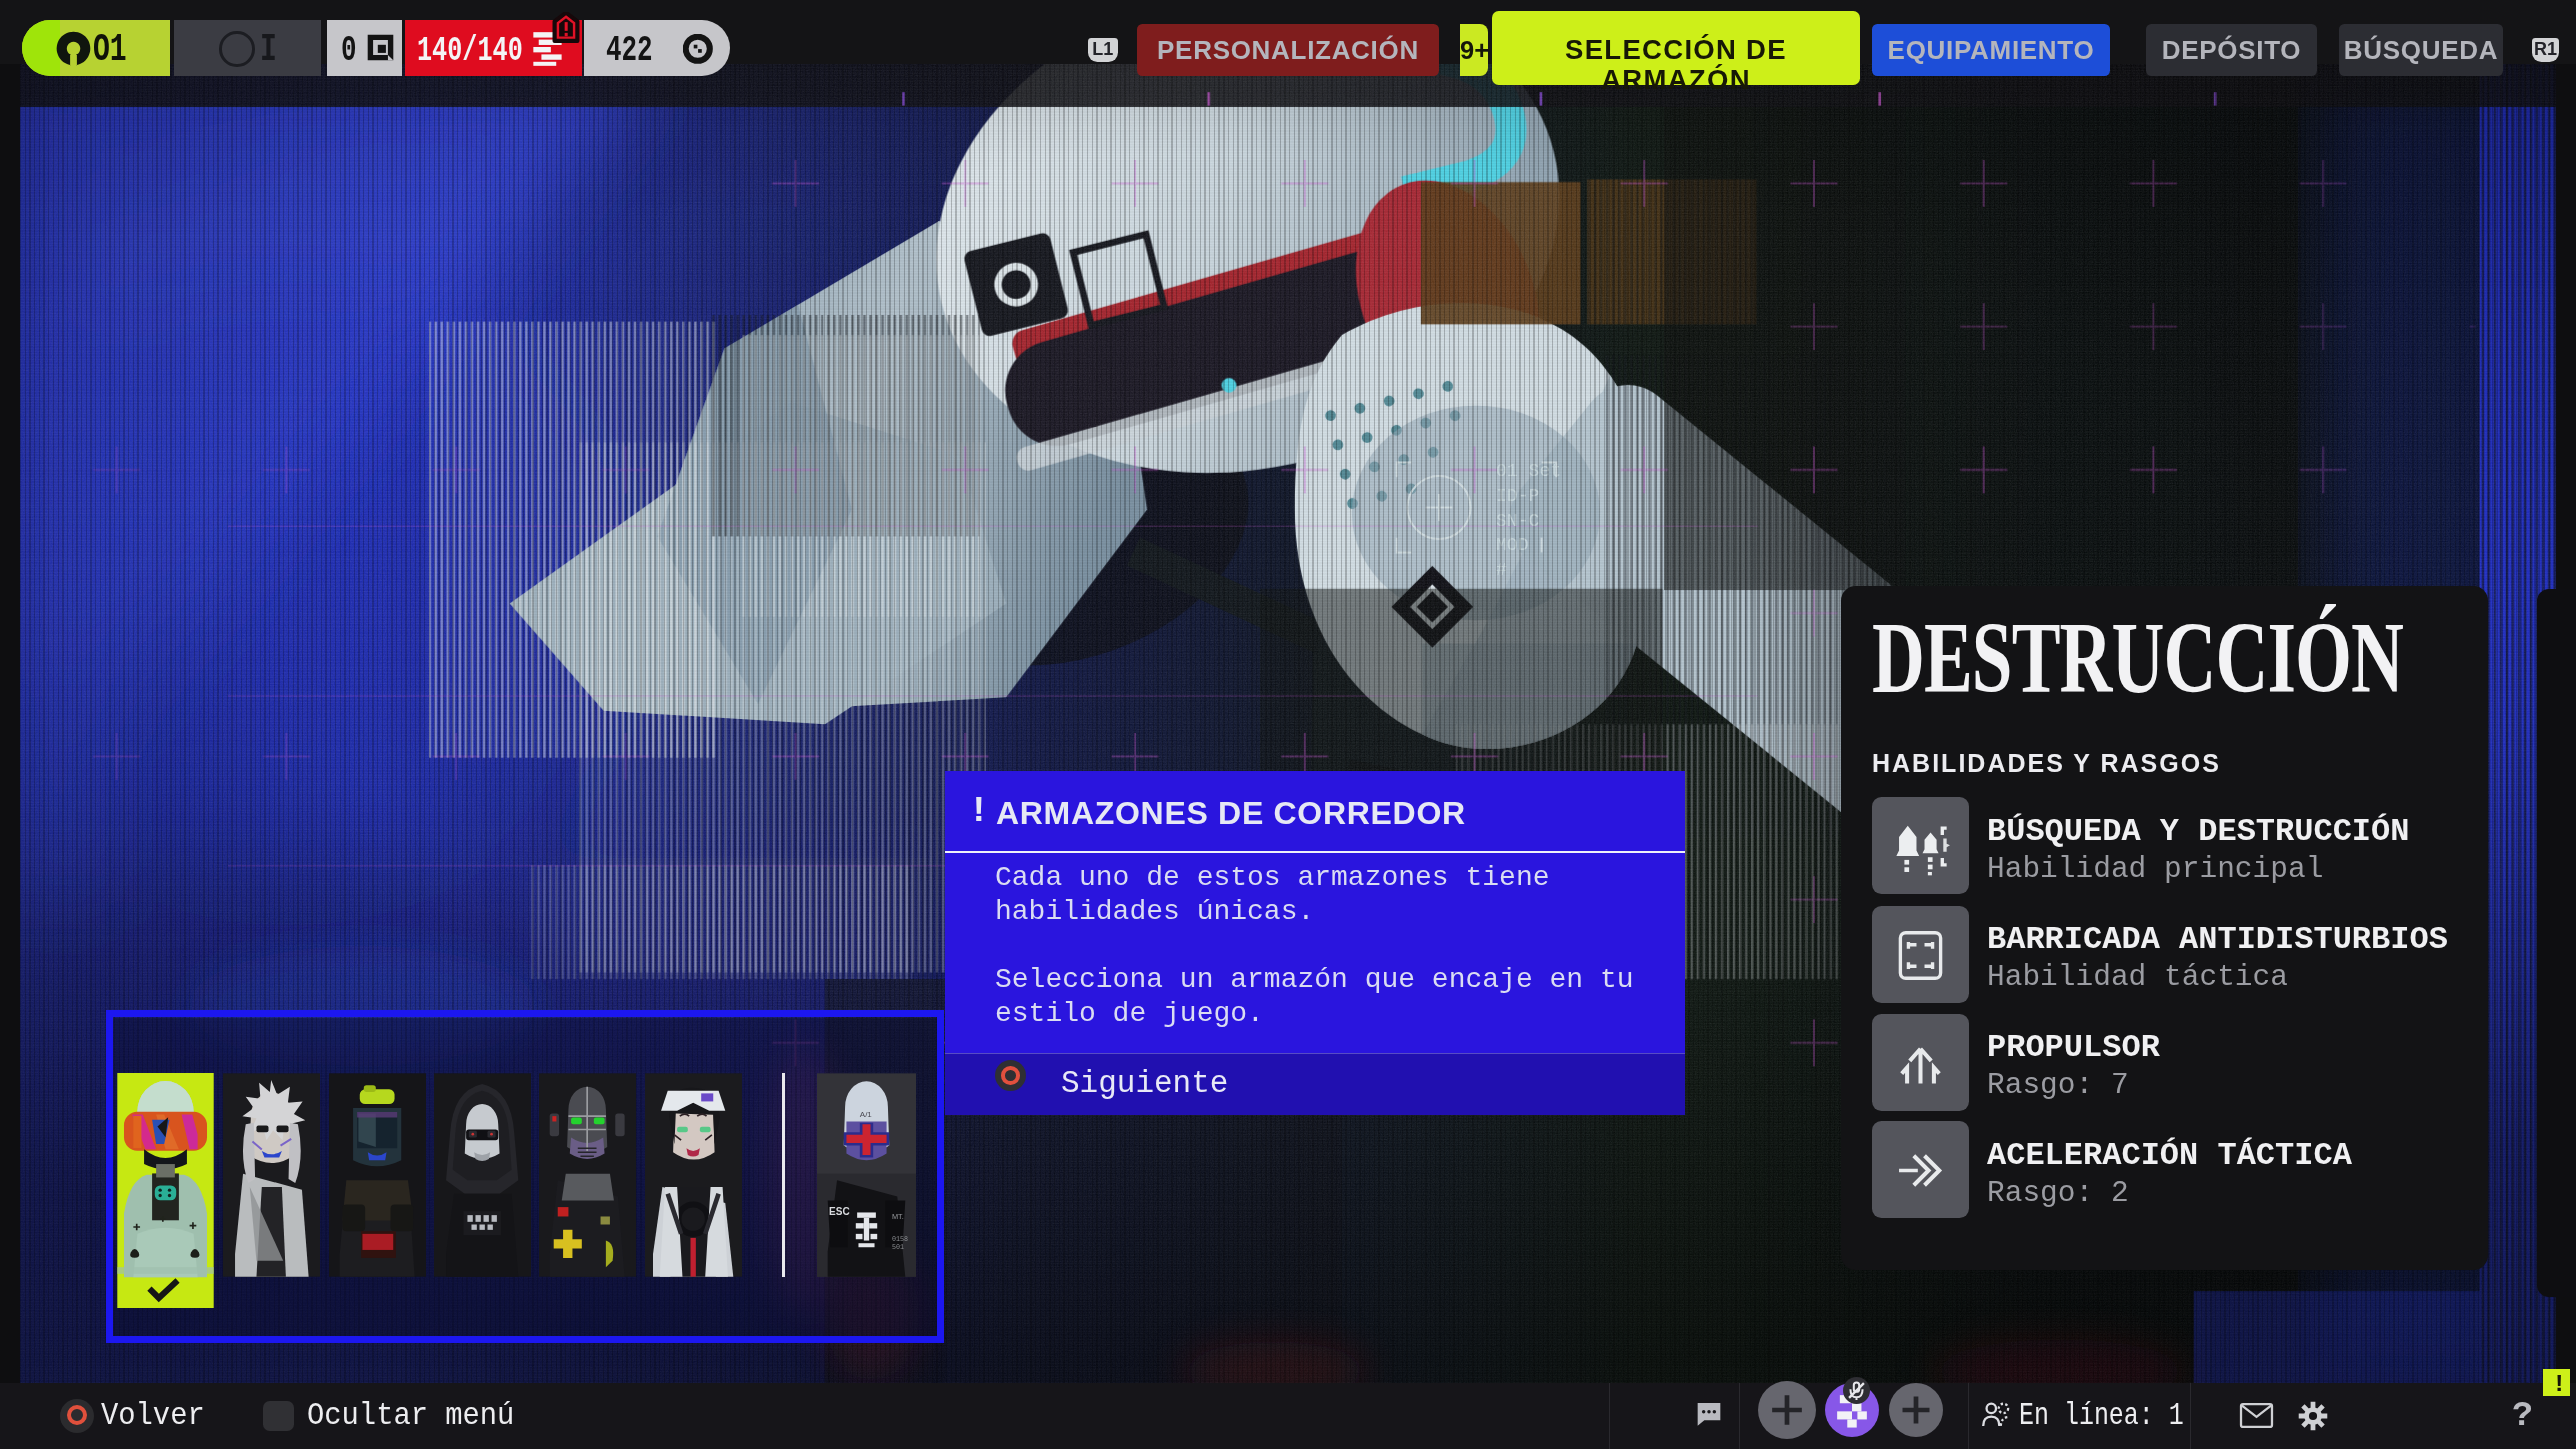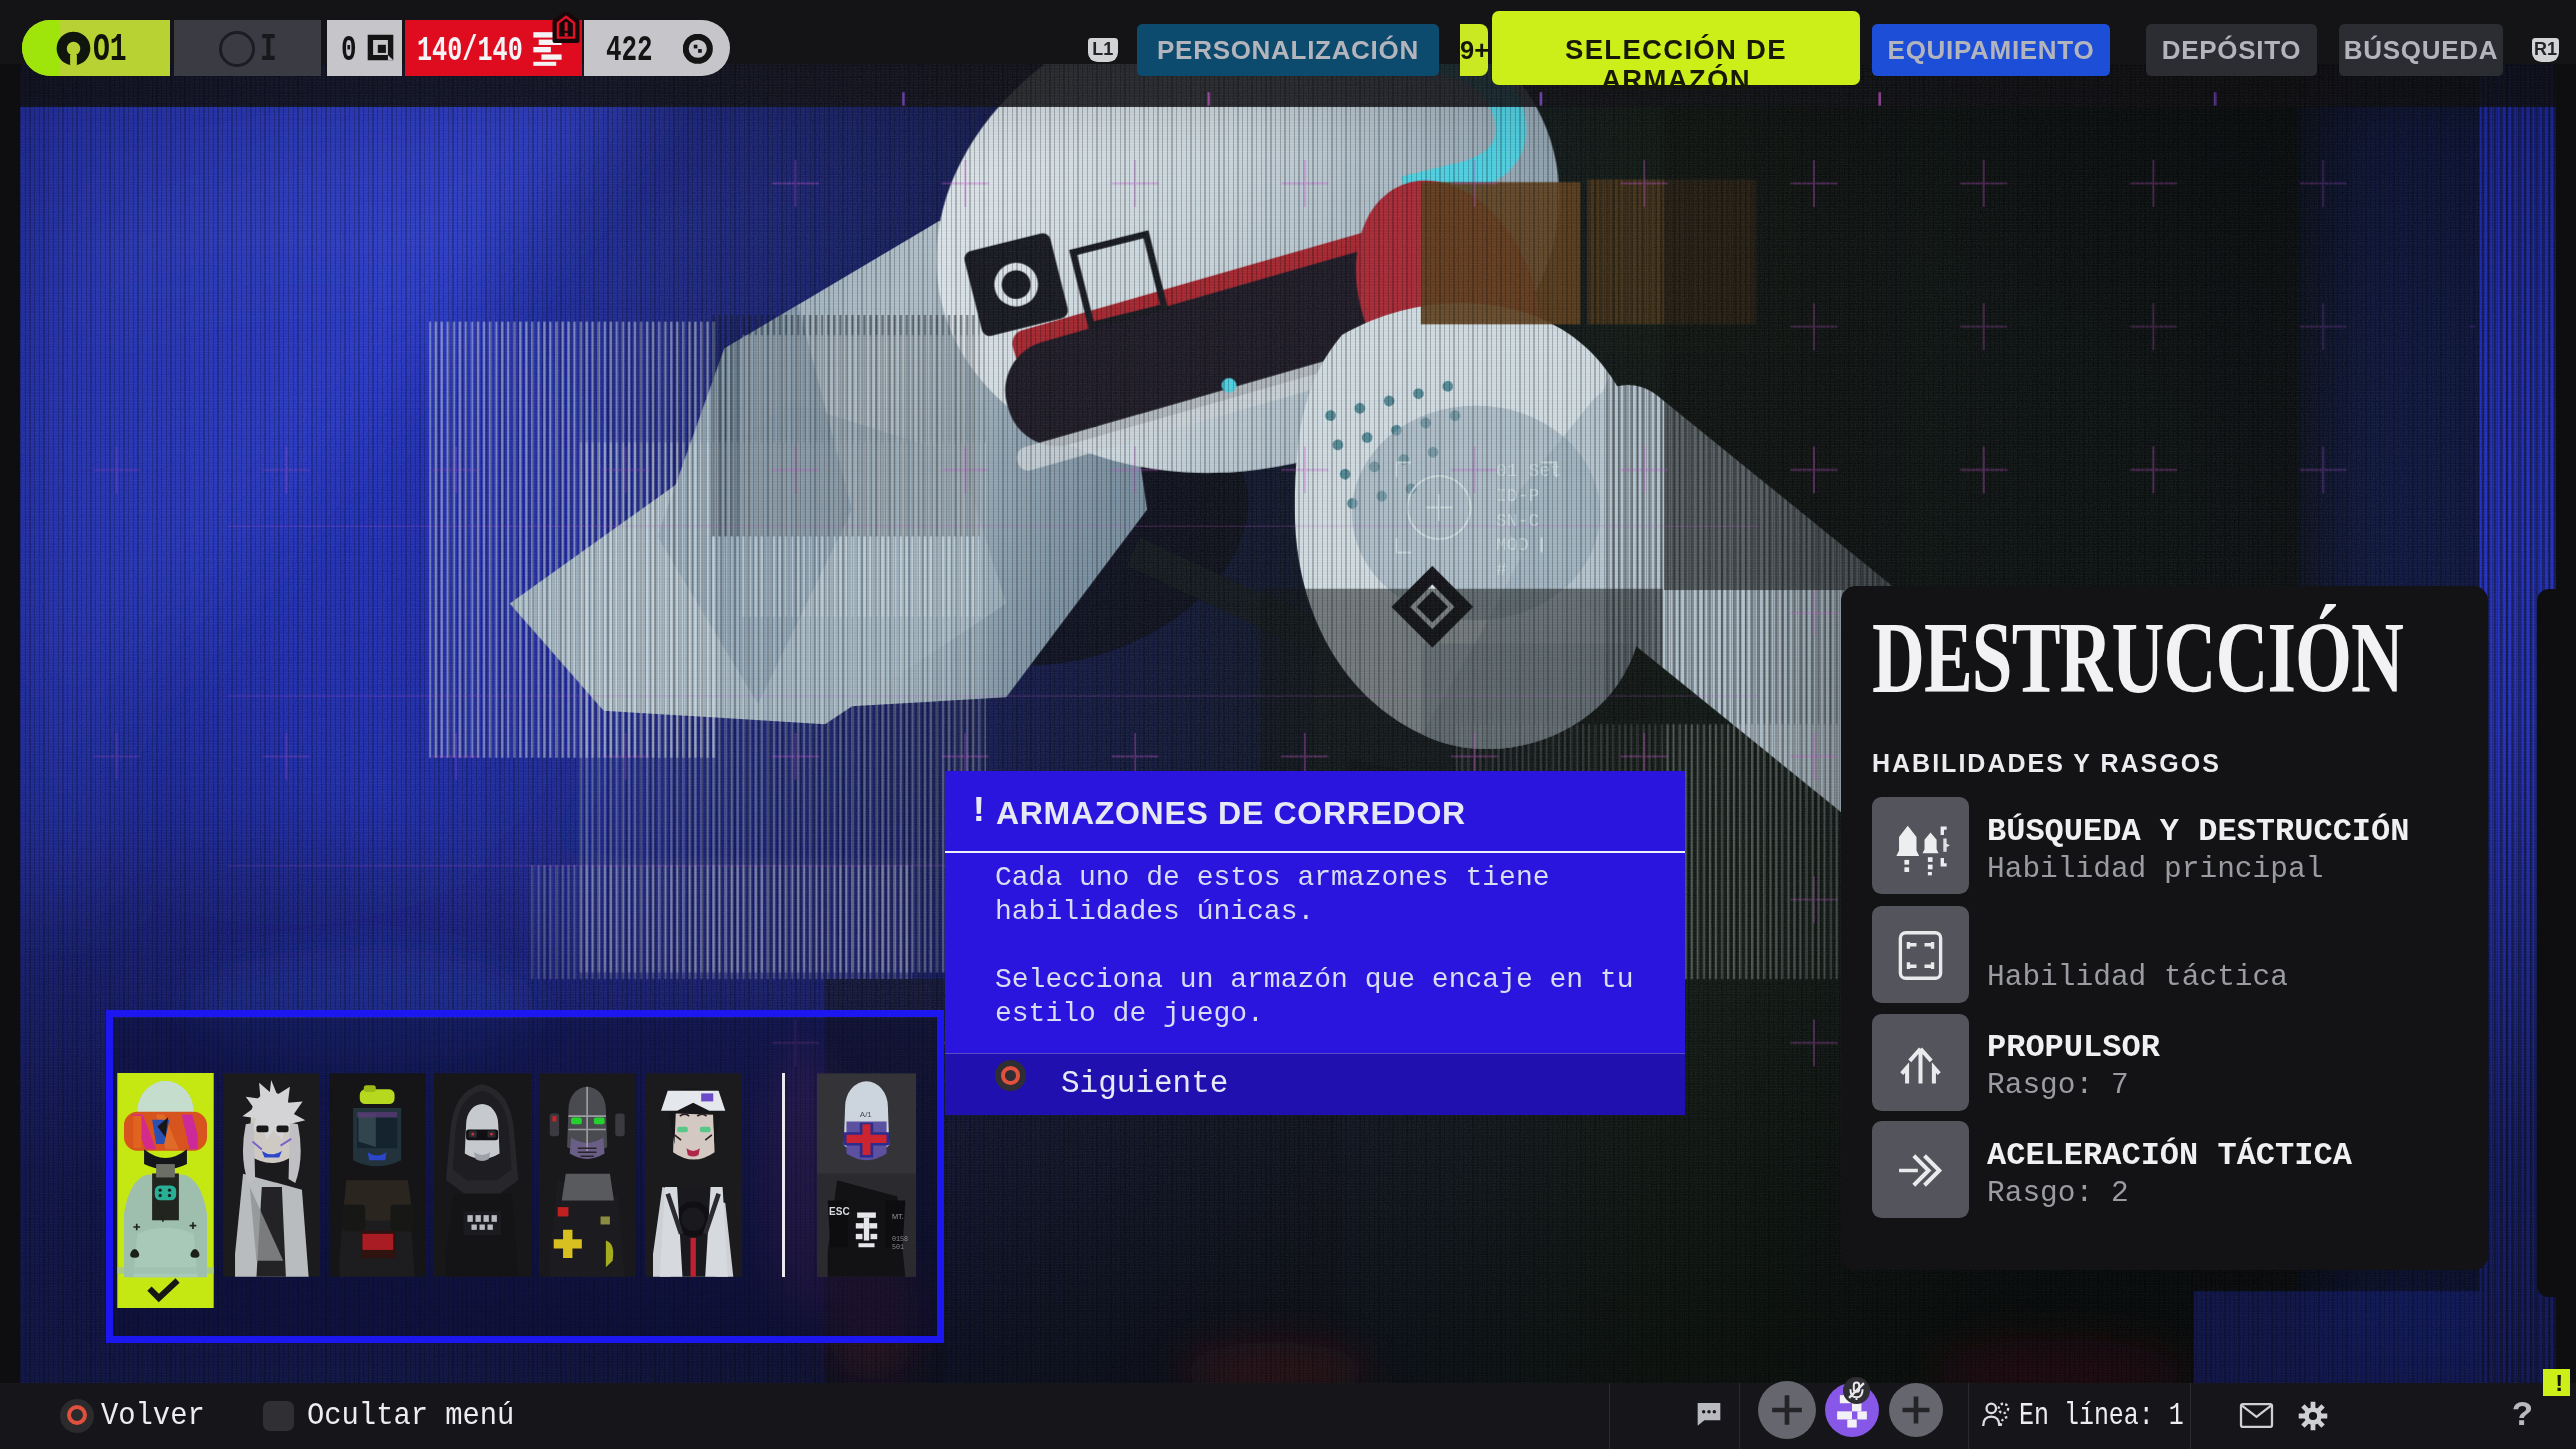--- a/index.html
+++ b/index.html
@@ -257,21 +257,21 @@
         <rect x="16" y="16" width="5.5" height="5.5"></rect>
         <rect x="22.5" y="22.5" width="5.5" height="5.5"></rect>
       </g>
   <g fill="#c6c6ca">
         <rect x="22.5" y="16" width="5.5" height="5.5"></rect>
         <rect x="16" y="22.5" width="5.5" height="5.5"></rect>
       </g>
 </svg>
 
 <div class="abs" style="left:1088px;top:38px;width:29.5px;height:23.5px;background:#d2d3d5;border-radius:3.4px 3.4px 9.4px 9.4px;color:#232329;font-weight:bold;font-size:18px;text-align:center;line-height:23px">L1</div>
-<div class="abs" style="left:1137px;top:24px;width:302px;height:52px;background:#0c4a6e;border-radius:5.4px;color:#b4b5bc;font-weight:bold;font-size:26px;letter-spacing:0.7px;text-align:center;line-height:52px">PERSONALIZACIÓN</div>
+<div class="abs" style="left:1137px;top:24px;width:302px;height:52px;background:#7f1d1d;border-radius:5.4px;color:#b4b5bc;font-weight:bold;font-size:26px;letter-spacing:0.7px;text-align:center;line-height:52px">PERSONALIZACIÓN</div>
 <div class="abs" style="left:1460px;top:24px;width:28px;height:52px;background:#cbe922;border-radius:0 8px 8px 0;color:#15160a;font-weight:bold;font-size:25.5px;text-align:center;line-height:52px">9+</div>
 <div class="abs" style="left:1492px;top:10.7px;width:368px;height:74px;background:#cdef19;border-radius:6.7px;color:#171806;font-weight:800;font-size:27.5px;letter-spacing:1.3px;text-align:center">
       <div style="margin-top:24px;line-height:30px">SELECCIÓN DE<br>ARMAZÓN</div>
     </div>
 <div class="abs" style="left:1872px;top:24px;width:238px;height:52px;background:#1d4ed8;border-radius:5.4px;color:#b4b5bc;font-weight:bold;font-size:26px;letter-spacing:0.7px;text-align:center;line-height:52px">EQUIPAMIENTO</div>
 <div class="abs" style="left:2146px;top:24px;width:171px;height:52px;background:#2c2d33;border-radius:5.4px;color:#b4b5bc;font-weight:bold;font-size:26px;letter-spacing:0.7px;text-align:center;line-height:52px">DEPÓSITO</div>
 <div class="abs" style="left:2339px;top:24px;width:164px;height:52px;background:#2c2d33;border-radius:5.4px;color:#b4b5bc;font-weight:bold;font-size:26px;letter-spacing:0.7px;text-align:center;line-height:52px">BÚSQUEDA</div>
 <div class="abs" style="left:2532px;top:38px;width:27px;height:23.5px;background:#d2d3d5;border-radius:3.4px 3.4px 9.4px 9.4px;color:#232329;font-weight:bold;font-size:18px;text-align:center;line-height:23px">R1</div>
 
 <div class="abs" style="left:945px;top:771px;width:740px;height:343px;background:#2a15de">
@@ -296,20 +296,21 @@
 <div class="abs" style="left:1841px;top:586px;width:647px;height:684px;background:#131315;border-radius:14.8px"></div>
 <div class="abs" style="left:1841px;top:586px;width:647px;height:684px;border-radius:14.8px;overflow:hidden">
   <div class="abs" style="left:31px;top:13.4px;width:590px;height:127px;font-family:'Liberation Serif',serif;font-weight:bold;font-size:102px;color:#f2f2f4;letter-spacing:-1.3px;white-space:nowrap"><span id="destr" style="display:inline-block;transform-origin:left top;transform:scaleX(0.718)">DESTRUCCIÓN</span></div>
   <div class="abs" style="left:31px;top:163px;font-size:25px;font-weight:800;color:#ececf0;letter-spacing:2px">HABILIDADES Y RASGOS</div>
   <div class="abs" style="left:31px;top:211px;width:97px;height:97px;background:#54555c;border-radius:9.4px"></div>
   <div class="abs" style="left:31px;top:320px;width:97px;height:97px;background:#54555c;border-radius:9.4px"></div>
   <div class="abs" style="left:31px;top:428px;width:97px;height:97px;background:#54555c;border-radius:9.4px"></div>
   <div class="abs" style="left:31px;top:535px;width:97px;height:97px;background:#54555c;border-radius:9.4px"></div>
   <div class="abs mono" style="left:146px;top:227px;font-size:32px;font-weight:bold;color:#f0f0f2">BÚSQUEDA Y DESTRUCCIÓN</div>
   <div class="abs mono" style="left:146px;top:266px;font-size:29.5px;color:#9b9ca2">Habilidad principal</div>
+  <div class="abs mono" style="left:146px;top:335px;font-size:32px;font-weight:bold;color:#f0f0f2">BARRICADA ANTIDISTURBIOS</div>
   <div class="abs mono" style="left:146px;top:374px;font-size:29.5px;color:#9b9ca2">Habilidad táctica</div>
   <div class="abs mono" style="left:146px;top:443px;font-size:32px;font-weight:bold;color:#f0f0f2">PROPULSOR</div>
   <div class="abs mono" style="left:146px;top:482px;font-size:29.5px;color:#9b9ca2">Rasgo: 7</div>
   <div class="abs mono" style="left:146px;top:551px;font-size:32px;font-weight:bold;color:#f0f0f2">ACELERACIÓN TÁCTICA</div>
   <div class="abs mono" style="left:146px;top:590px;font-size:29.5px;color:#9b9ca2">Rasgo: 2</div>
   <svg class="abs" style="left:50px;top:231px" width="59" height="59" viewBox="0 0 88 88">
     <g fill="#eceef0">
      <path d="M12,30 L25,13 L38,30 V50 L42,58 H8 L12,50 Z"></path>
      <path d="M50,34 L59,23 L68,34 V48 L71,54 H47 L50,48 Z"></path>
      <rect x="20" y="64" width="7" height="7"></rect>

